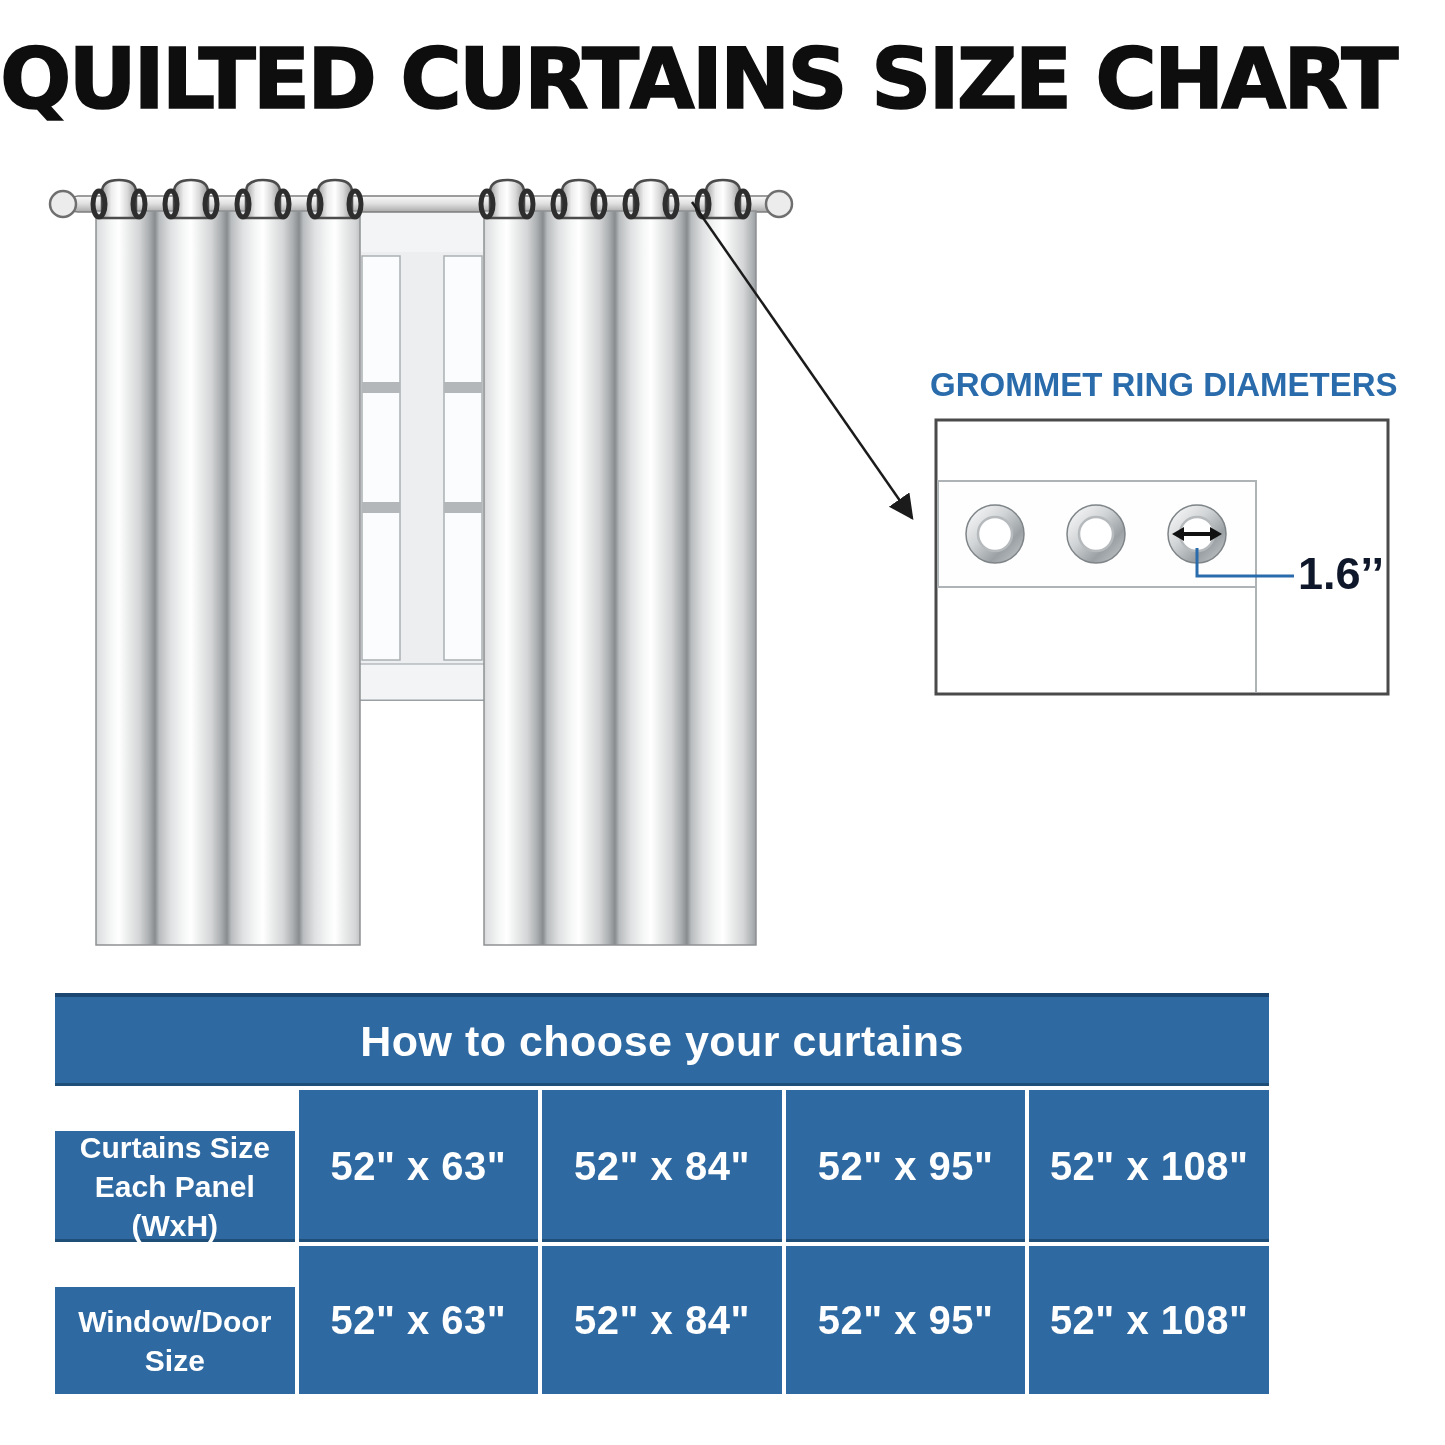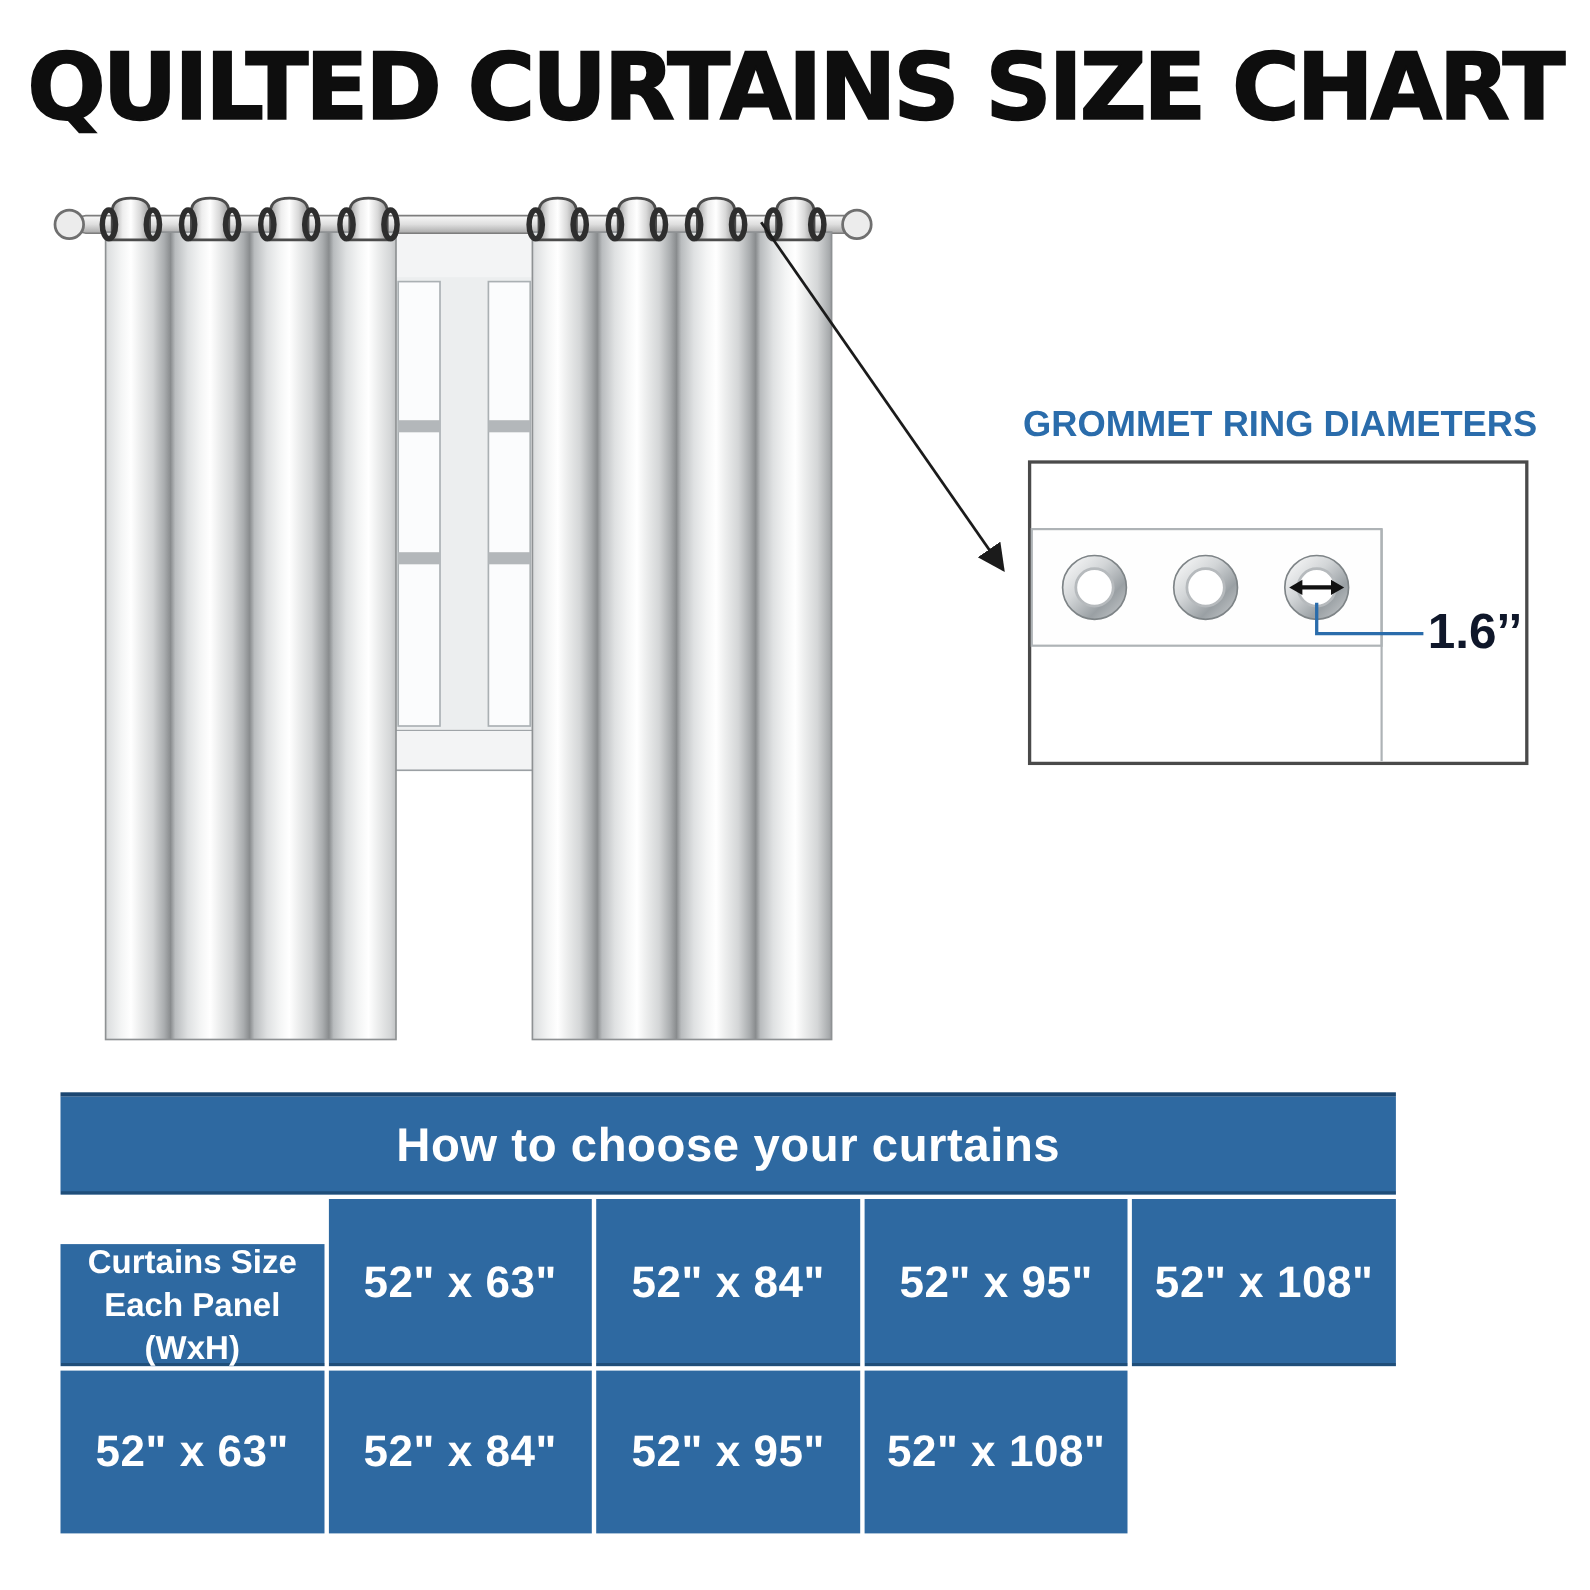--- a/index.html
+++ b/index.html
@@ -1,21 +1,21 @@
 <!DOCTYPE html>
 <html><head>
 <meta charset="utf-8">
 <style>
   html,body{margin:0;padding:0;background:#ffffff;}
   .canvas{position:relative;width:1445px;height:1445px;background:#ffffff;overflow:hidden;
           font-family:"Liberation Sans",sans-serif;}
   .layer{position:absolute;inset:0;}
 
   .page-title{
-    position:absolute;top:30px;left:0;width:1445px;text-align:center;
+    position:absolute;top:30px;left:0;width:1445px;
     font-family:"DejaVu Sans","Liberation Sans",sans-serif;
     font-size:84px;font-weight:bold;letter-spacing:-3px;color:#0e0e0e;
     -webkit-text-stroke:1.5px #0e0e0e;white-space:nowrap;
   }
 
   .callout-title{
     position:absolute;left:930px;top:366px;width:460px;text-align:right;
     font-size:33px;font-weight:bold;color:#2a6cab;letter-spacing:0px;
     white-space:nowrap;
   }
@@ -176,19 +176,20 @@
 
   <div class="size-table">
     <div class="cell th-title shadowed">How to choose your curtains</div>
 
     <div class="cell row-label shadowed">Curtains Size Each Panel (WxH)</div>
     <div class="cell size-value shadowed">52" x 63"</div>
     <div class="cell size-value shadowed">52" x 84"</div>
     <div class="cell size-value shadowed">52" x 95"</div>
     <div class="cell size-value shadowed">52" x 108"</div>
 
+    <div class="cell row-label">Window/Door Size</div>
     <div class="cell size-value">52" x 63"</div>
     <div class="cell size-value">52" x 84"</div>
     <div class="cell size-value">52" x 95"</div>
     <div class="cell size-value">52" x 108"</div>
   </div>
 
 </div>
 
 </body></html>

